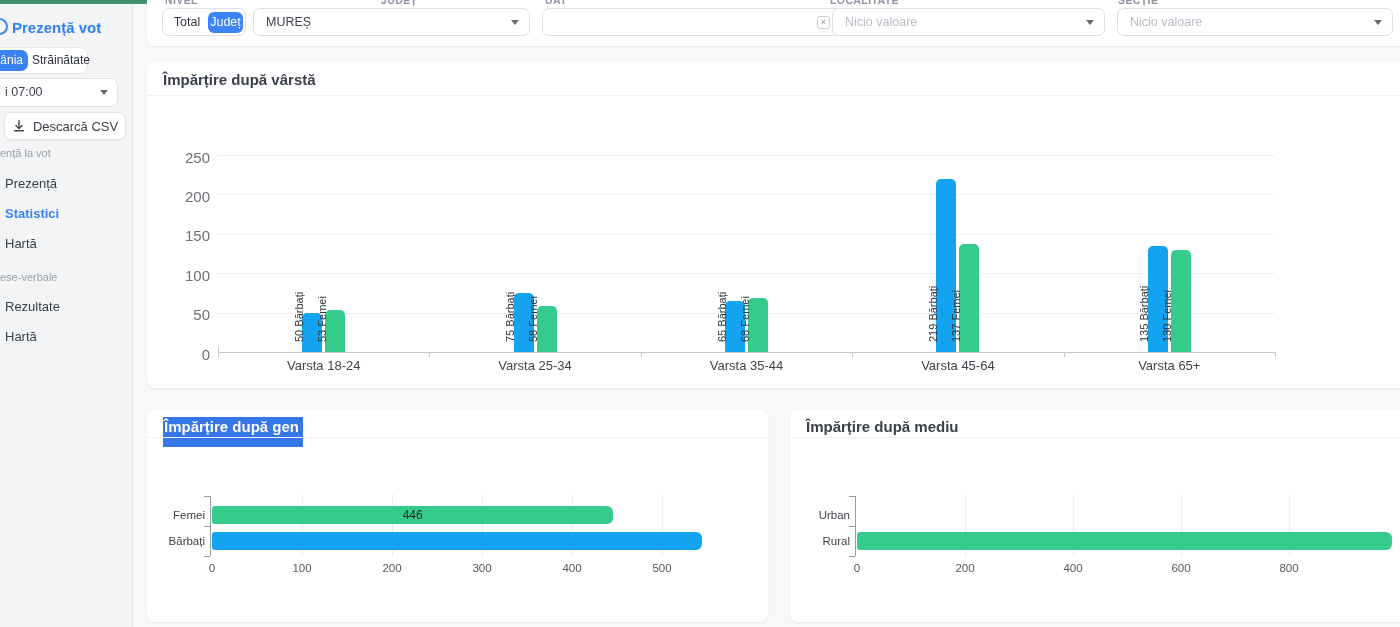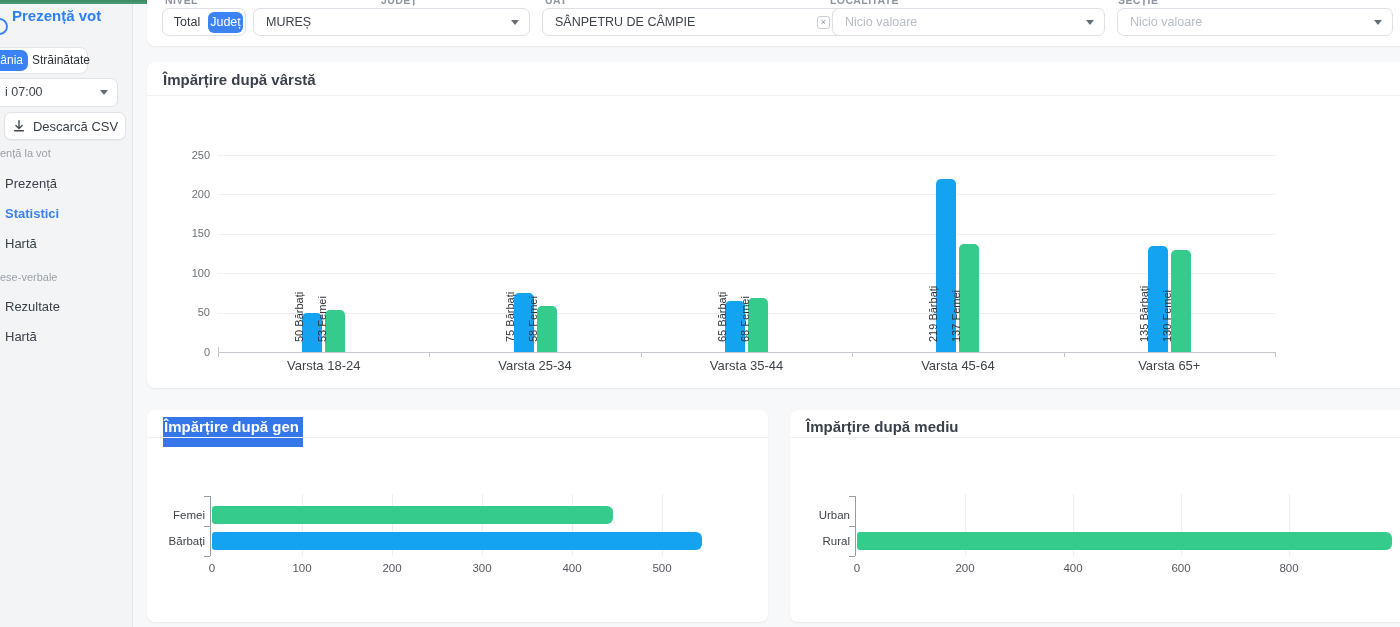--- a/index.html
+++ b/index.html
@@ -7,21 +7,21 @@
     width:1400px;height:627px;overflow:hidden;position:relative;
     font-family:"Liberation Sans","DejaVu Sans",sans-serif;
     background:#f7f8f9;
   }
   .abs{position:absolute;}
   
   .topstrip{left:0;top:0;width:1400px;height:4px;background:linear-gradient(180deg,#3c8a66,#4b9a77);}
   
   .sidebar-bg{left:0;top:4px;width:133px;height:623px;background:#f3f4f6;border-right:1px solid #e3e5e9;box-sizing:border-box;}
   .logo-frag{left:-9px;top:18px;width:17px;height:17px;border:2.5px solid #3f86f6;border-radius:50%;box-sizing:border-box;}
-  .sb-title{left:12px;top:7px;font-size:15px;font-weight:700;color:#2f80f5;white-space:nowrap;}
+  .sb-title{left:12px;top:19px;font-size:15px;font-weight:700;color:#2f80f5;white-space:nowrap;}
   .sb-tabs{left:-30px;top:47px;width:118px;height:27px;background:#fff;border:1px solid #e3e5e9;border-radius:8px;box-sizing:border-box;}
   .sb-tab-active{left:-30px;top:50px;width:58px;height:21px;background:#3b82f6;border-radius:7px;color:#fff;
     font-size:12px;line-height:21px;text-align:right;padding-right:5px;box-sizing:border-box;}
   .sb-tab2{left:32px;top:50px;width:53px;height:21px;font-size:12px;line-height:21px;text-align:center;color:#2c3238;}
   .sb-select{left:-30px;top:78px;width:148px;height:29px;background:#fff;border:1px solid #dfe2e6;border-radius:7px;box-sizing:border-box;
     font-size:12.5px;color:#3c434c;line-height:27px;padding-left:34px;}
   .caret{display:inline-block;width:0;height:0;border-left:4.5px solid transparent;border-right:4.5px solid transparent;border-top:5px solid #676d75;}
   .sb-select .caret{position:absolute;right:9px;top:11px;}
   .sb-btn{left:4px;top:112px;width:122px;height:28px;background:#fff;border:1px solid #e0e3e7;border-radius:7px;box-sizing:border-box;
     display:flex;align-items:center;justify-content:center;gap:7px;font-size:13px;color:#394048;cursor:pointer;
@@ -41,21 +41,21 @@
   .f-placeholder{position:absolute;left:12px;top:0;line-height:26px;font-size:12.5px;color:#b7bdc6;white-space:nowrap;}
   .f-caret{position:absolute;right:10px;top:11px;}
   .f-pill{position:absolute;background:#3c83f7;border-radius:6px;color:#fff;font-size:12.5px;text-align:center;}
   .f-toggle-off{position:absolute;font-size:12.5px;color:#343b44;text-align:center;}
   .clear-btn{position:absolute;width:13px;height:13px;border:1px solid #c9ced4;border-radius:3px;box-sizing:border-box;
     font-size:9px;line-height:11px;text-align:center;color:#8a9097;background:#fff;}
   
   .gridH{position:absolute;height:1px;background:#eef0f2;}
   .gridV{position:absolute;width:1px;background:#eceef1;}
   .axis{position:absolute;background:#c2c6cb;}
-  .ytick{position:absolute;width:40px;text-align:right;font-size:11px;color:#6b7177;}
+  .ytick{position:absolute;width:40px;text-align:right;font-size:15px;color:#6b7177;}
   .xcat{position:absolute;text-align:center;font-size:13px;color:#3f444a;}
   .bar-v{position:absolute;border-radius:5px 5px 0 0;}
   .bar-h{position:absolute;border-radius:3px 6px 6px 3px;}
   .vlabel{position:absolute;height:13px;line-height:13px;font-size:11px;color:#30363c;white-space:nowrap;
     transform:rotate(-90deg);transform-origin:0 100%;}
   .hval{position:absolute;text-align:center;font-size:12px;color:#262b30;}
   .hcat{position:absolute;text-align:right;font-size:11.5px;color:#3f444a;}
   .htick{position:absolute;text-align:center;font-size:11.5px;color:#53585e;width:60px;}
   .bracket{position:absolute;background:#969ca3;}
 </style>
@@ -97,21 +97,20 @@
 </div>
 
 <div class="abs f-label" style="left:381px;top:-6px;">JUDEȚ</div>
 <div class="abs f-box" style="left:253px;top:8px;width:277px;">
   <span class="f-value">MUREȘ</span>
   <span class="caret f-caret"></span>
 </div>
 
 <div class="abs f-label" style="left:545px;top:-6px;">UAT</div>
 <div class="abs f-box" style="left:542px;top:8px;width:321px;">
-  <span class="f-value">SÂNPETRU DE CÂMPIE</span>
   <span class="clear-btn" style="right:32px;top:7px;">×</span>
   <span class="caret f-caret"></span>
 </div>
 
 <div class="abs f-label" style="left:830px;top:-6px;">LOCALITATE</div>
 <div class="abs f-box" style="left:832px;top:8px;width:273px;">
   <span class="f-placeholder">Nicio valoare</span>
   <span class="caret f-caret"></span>
 </div>
 
@@ -183,20 +182,21 @@
     <div class="gridV" style="left: 425px; top: 84px; height: 62px;"></div>
     <div class="htick" style="left: 395px; top: 152px;">400</div>
     <div class="gridV" style="left: 515px; top: 84px; height: 62px;"></div>
     <div class="htick" style="left: 485px; top: 152px;">500</div>
     <div class="bracket" style="left: 63px; top: 86px; width: 1px; height: 60px;"></div>
     <div class="bracket" style="left: 57px; top: 86px; width: 6px; height: 1px;"></div>
     <div class="bracket" style="left: 57px; top: 116px; width: 6px; height: 1px;"></div>
     <div class="bracket" style="left: 57px; top: 146px; width: 6px; height: 1px;"></div>
     <div class="hcat" style="left: -12px; top: 99px; width: 70px;">Femei</div>
     <div class="bar-h" style="left: 65px; top: 96px; width: 401.4px; height: 18px; background: rgb(53, 203, 141);"></div>
+    <div class="hval" style="left: 65px; top: 98px; width: 401.4px;">446</div>
     <div class="hcat" style="left: -12px; top: 125px; width: 70px;">Bărbați</div>
     <div class="bar-h" style="left: 65px; top: 122px; width: 489.6px; height: 18px; background: rgb(20, 163, 241);"></div>
   </div>
 
 <div id="card-mediu" class="abs card" style="left:790px;top:410px;width:622px;height:212px;">
   <div class="card-title" style="top:8px;">Împărțire după mediu</div>
   <div class="hdr-line" style="top:27px;"></div>
 <div class="htick" style="left: 37px; top: 152px;">0</div>
     <div class="gridV" style="left: 175px; top: 84px; height: 62px;"></div>
     <div class="htick" style="left: 145px; top: 152px;">200</div>

